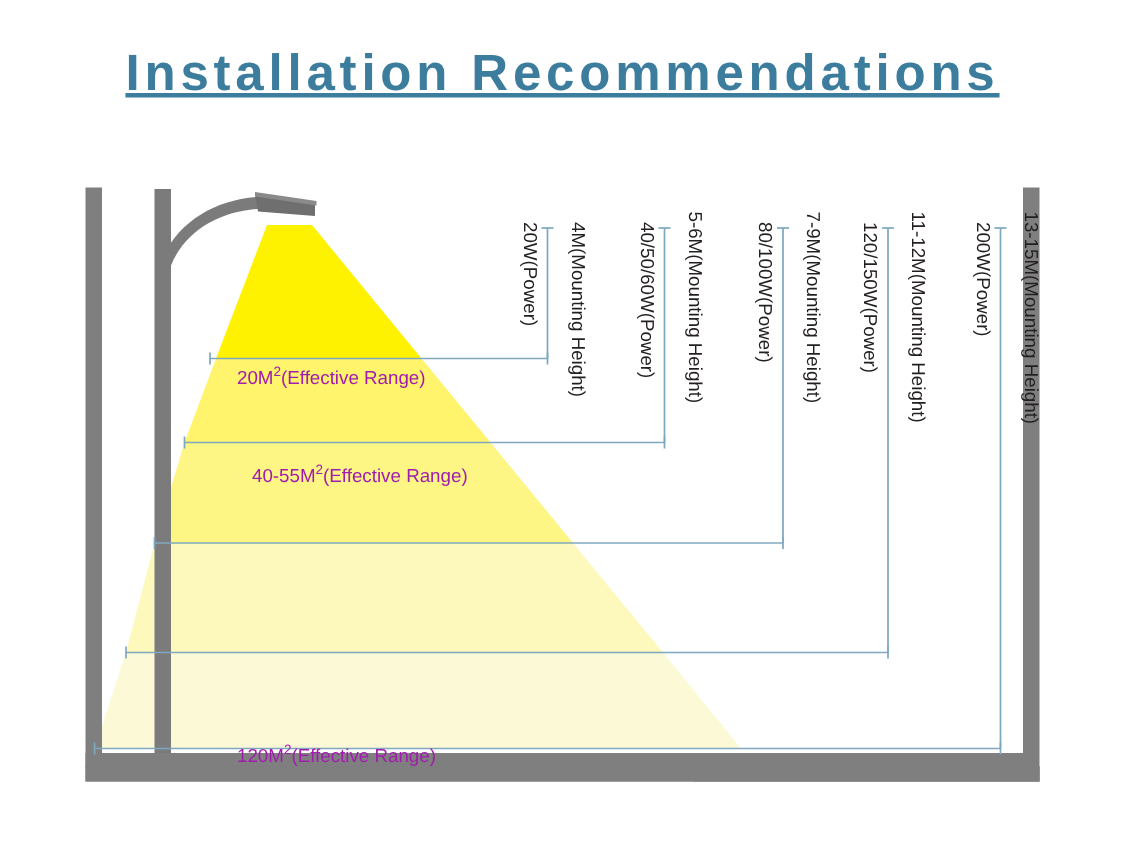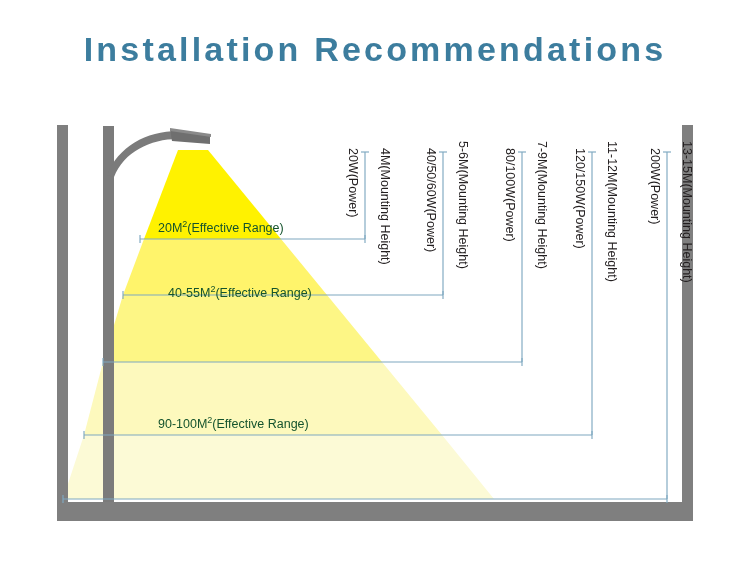--- a/index.html
+++ b/index.html
@@ -24,34 +24,36 @@
     left: 0;
     top: 30px;
     width: 750px;
     text-align: center;
     font-size: 34px;
     font-weight: bold;
     letter-spacing: 3.2px;
     color: #3c7d9e;
     white-space: nowrap;
     user-select: none;
+    text-decoration: underline;
   }
   #diagram {
     position: absolute;
     left: 0;
     top: 0;
     width: 750px;
     height: 562px;
   }
   .range-label {
     position: absolute;
     font-size: 12.5px;
-    color: #14532d;
+    color: #a21caf;
     white-space: nowrap;
     user-select: none;
+    margin-top: 24px;
   }
   .vlabel {
     position: absolute;
     font-size: 12.5px;
     color: #231f20;
     white-space: nowrap;
     user-select: none;
     transform-origin: 0 0;
     transform: rotate(90deg);
   }
@@ -149,22 +151,22 @@
       </g>
     </g>
   </svg>
 
   <div class="range-label" style="left:158px; top:221px;">
     <span>20M<sup>2</sup>(Effective Range)</span>
   </div>
   <div class="range-label" style="left:168px; top:286px;">
     <span>40-55M<sup>2</sup>(Effective Range)</span>
   </div>
-  <div class="range-label" style="left:158px; top:417px;">
-    <span>90-100M<sup>2</sup>(Effective Range)</span>
+  <div class="range-label" style="left:158px; top:473px;">
+    <span>120M<sup>2</sup>(Effective Range)</span>
   </div>
 
   <div class="vlabel" style="left:360px; top:148px;">20W(Power)</div>
 
   <div class="vlabel" style="left:392px; top:148px;">4M(Mounting Height)</div>
 
   <div class="vlabel" style="left:438px; top:148px;">40/50/60W(Power)</div>
 
   <div class="vlabel" style="left:470px; top:141px;">5-6M(Mounting Height)</div>
 

